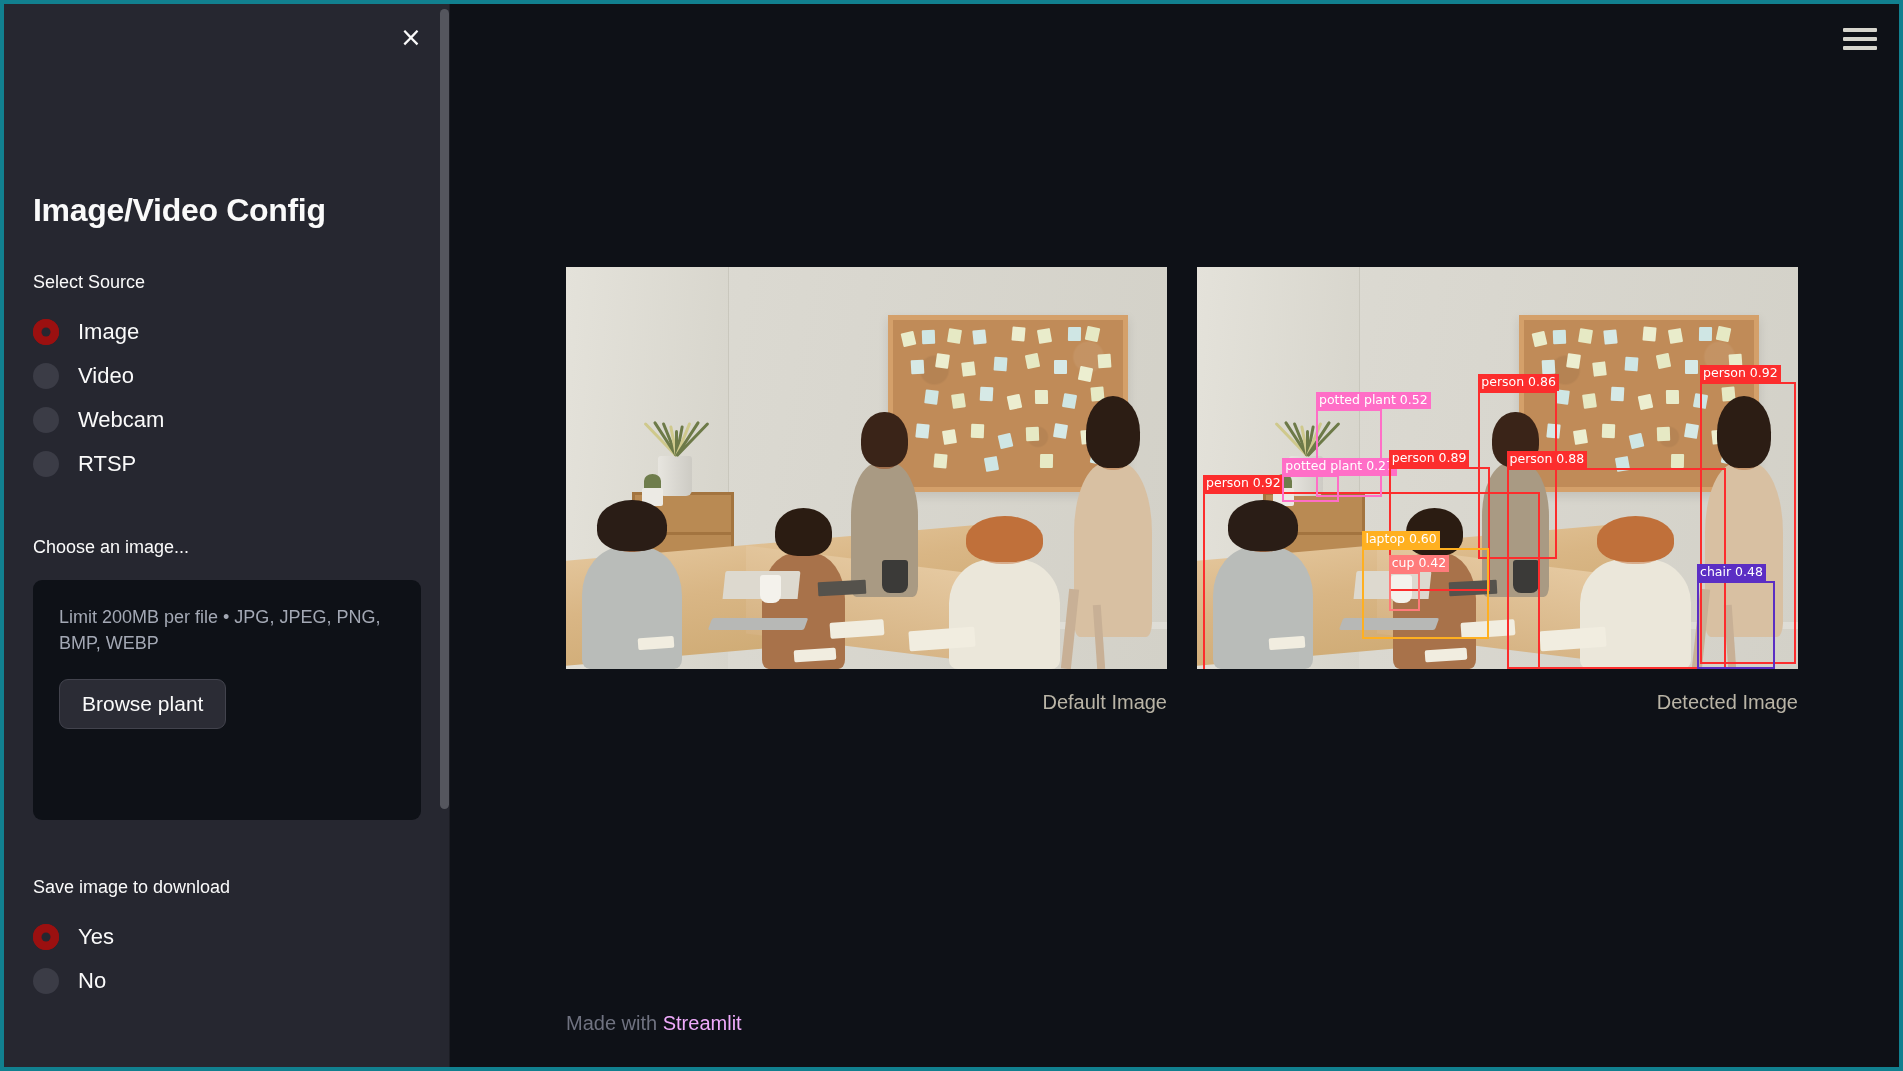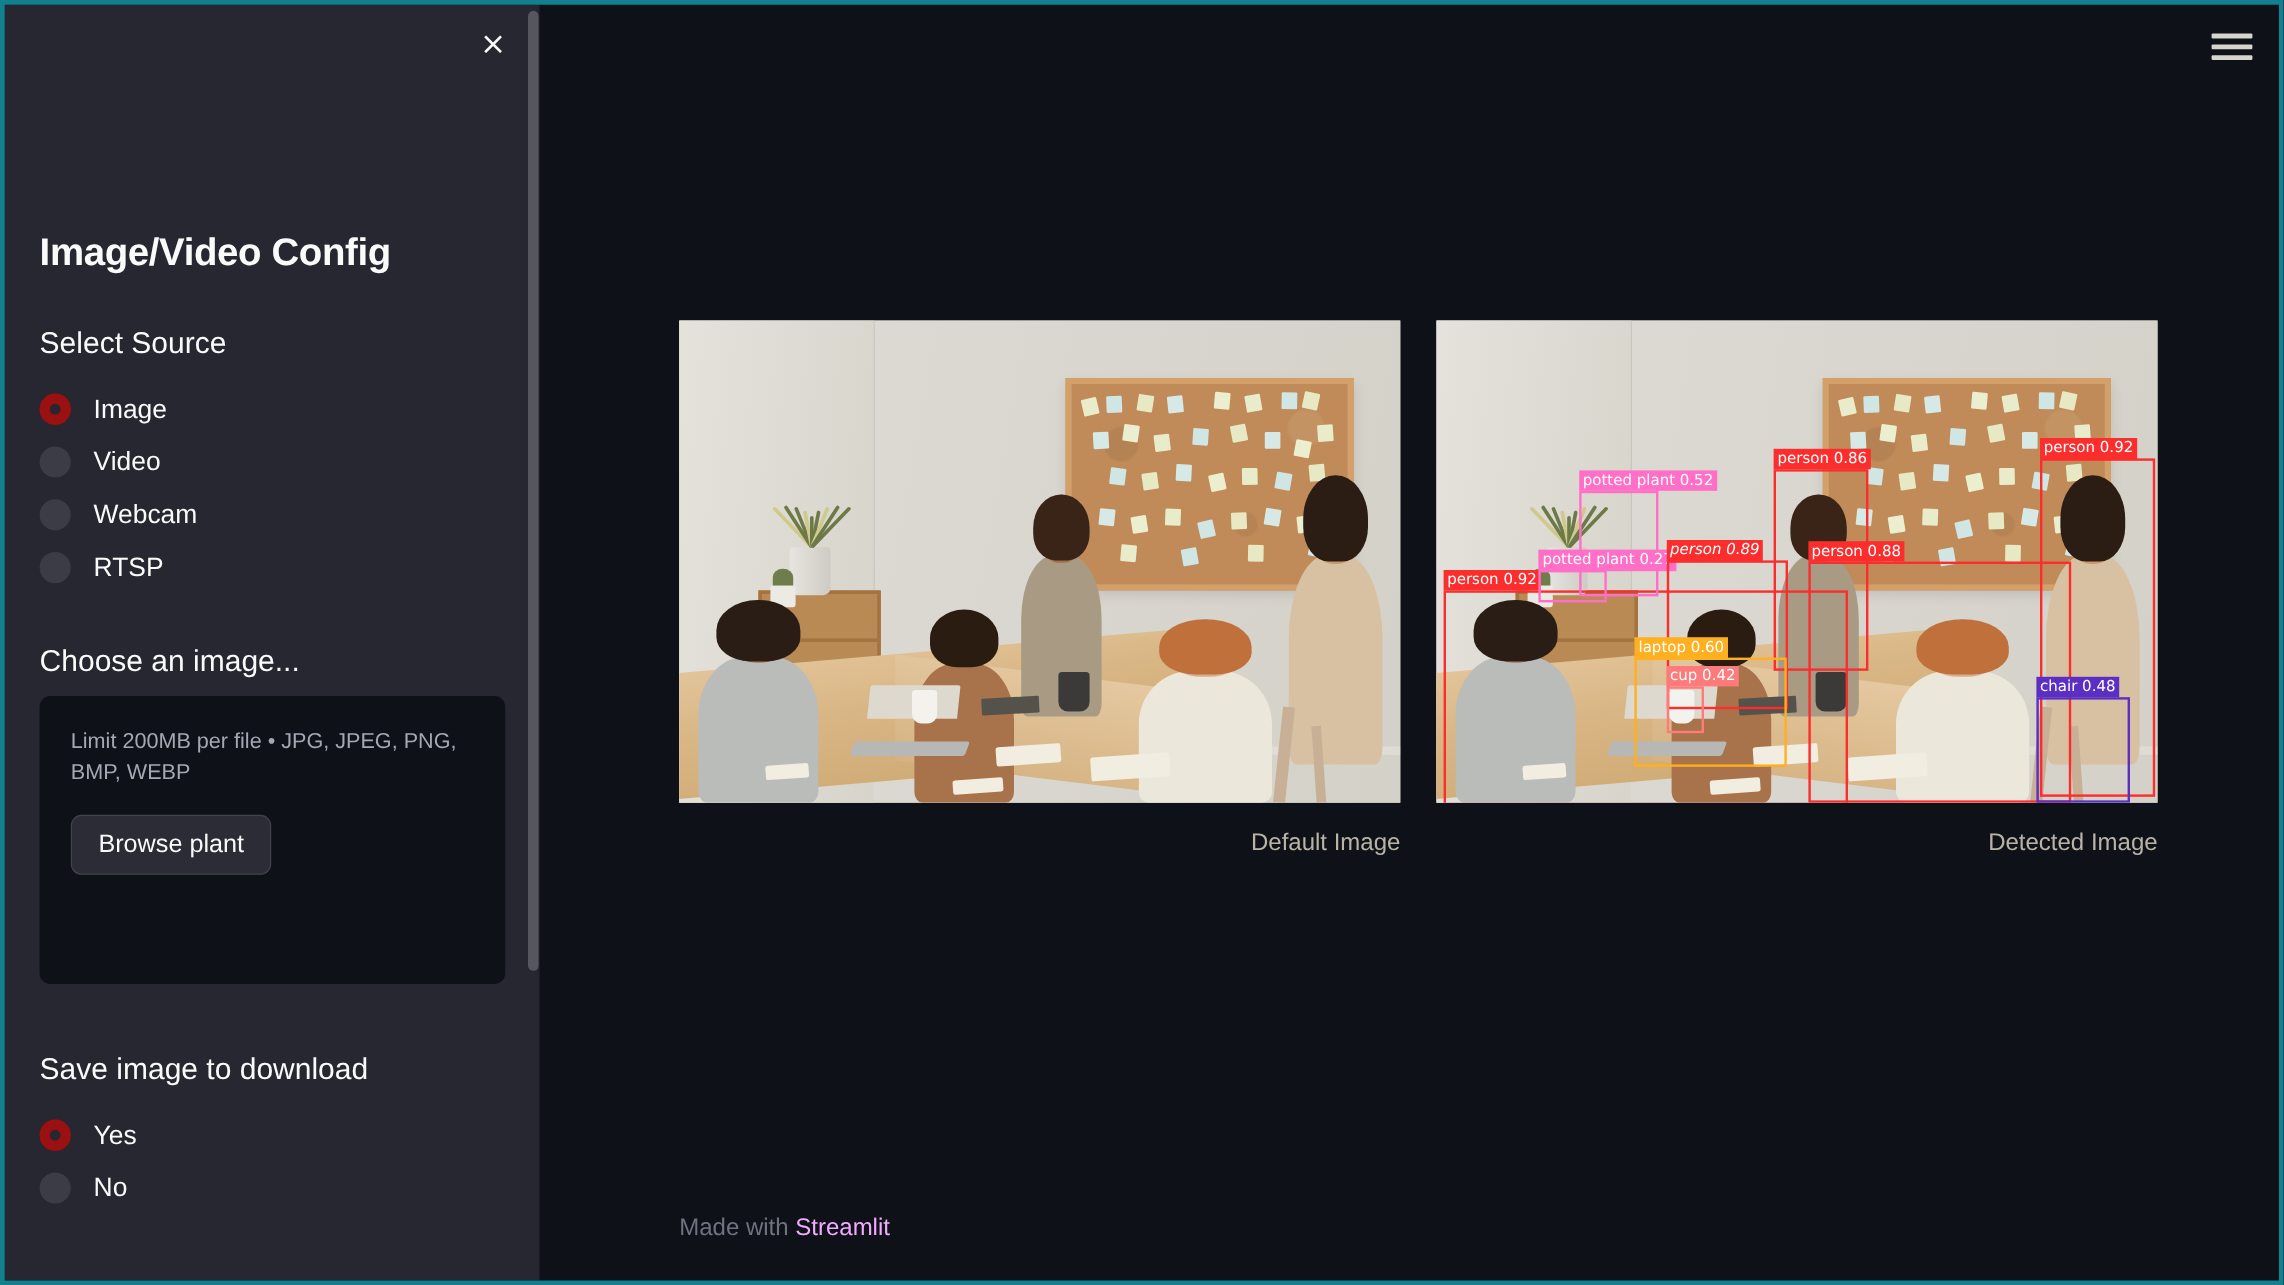--- a/index.html
+++ b/index.html
@@ -33,26 +33,26 @@
     color: #fafafa; cursor: pointer;
     font-size: 26px; line-height: 1;
     font-family: "DejaVu Sans", sans-serif;
   }
   .sb-title {
     position: absolute; left: 29px; top: 188px;
     font-size: 32px; font-weight: 700; color: #fafafa;
     letter-spacing: -0.3px;
   }
   .sb-label {
-    font-size: 25px; color: #fafafa; font-weight: 400;
+    font-size: 18px; color: #fafafa; font-weight: 400;
   }
   .sec-source { position: absolute; left: 29px; top: 268px; }
   .radio-group { position: absolute; left: 29px; top: 315px; }
   .radio-row {
-    display: flex; align-items: center;
+    display: flex; 
     height: 44px; cursor: pointer;
   }
   .radio-dot {
     width: 26px; height: 26px; border-radius: 50%;
     background: #3b3c46; margin-right: 19px;
     flex: 0 0 auto;
   }
   .radio-dot.checked {
     background: #9b1010;
     box-shadow: inset 0 0 0 8px #9b1010, inset 0 0 0 0px #fff;
@@ -494,21 +494,21 @@
               <div class="det-box" style="left: 1%; top: 56%; width: 56%; height: 44.5%; border: 2px solid rgb(252, 45, 45);">
                 <div class="det-label" style="background: rgb(252, 45, 45); left: -2px; top: -19px;">person 0.92</div>
               </div>
               <div class="det-box" style="left: 19.8%; top: 35.2%; width: 11%; height: 22%; border: 2px solid rgb(255, 110, 199);">
                 <div class="det-label" style="background: rgb(255, 110, 199); left: -2px; top: -19px;">potted plant 0.52</div>
               </div>
               <div class="det-box" style="left: 14.2%; top: 51.8%; width: 9.5%; height: 6.6%; border: 2px solid rgb(255, 110, 199);">
                 <div class="det-label" style="background: rgb(255, 110, 199); left: -2px; top: -19px;">potted plant 0.27</div>
               </div>
               <div class="det-box" style="left: 31.9%; top: 49.8%; width: 16.8%; height: 30.8%; border: 2px solid rgb(252, 45, 45);">
-                <div class="det-label" style="background: rgb(252, 45, 45); left: -2px; top: -19px; font-style: italic;">person 0.89</div>
+                <div class="det-label" style="background: rgb(252, 45, 45); left: -2px; top: -19px;">person 0.89</div>
               </div>
               <div class="det-box" style="left: 46.8%; top: 30.8%; width: 13.1%; height: 41.8%; border: 2px solid rgb(252, 45, 45);">
                 <div class="det-label" style="background: rgb(252, 45, 45); left: -2px; top: -19px;">person 0.86</div>
               </div>
               <div class="det-box" style="left: 51.5%; top: 50%; width: 36.5%; height: 50%; border: 2px solid rgb(252, 45, 45);">
                 <div class="det-label" style="background: rgb(252, 45, 45); left: -2px; top: -19px;">person 0.88</div>
               </div>
               <div class="det-box" style="left: 83.7%; top: 28.7%; width: 16%; height: 70%; border: 2px solid rgb(252, 45, 45);">
                 <div class="det-label" style="background: rgb(252, 45, 45); left: -2px; top: -19px;">person 0.92</div>
               </div>

